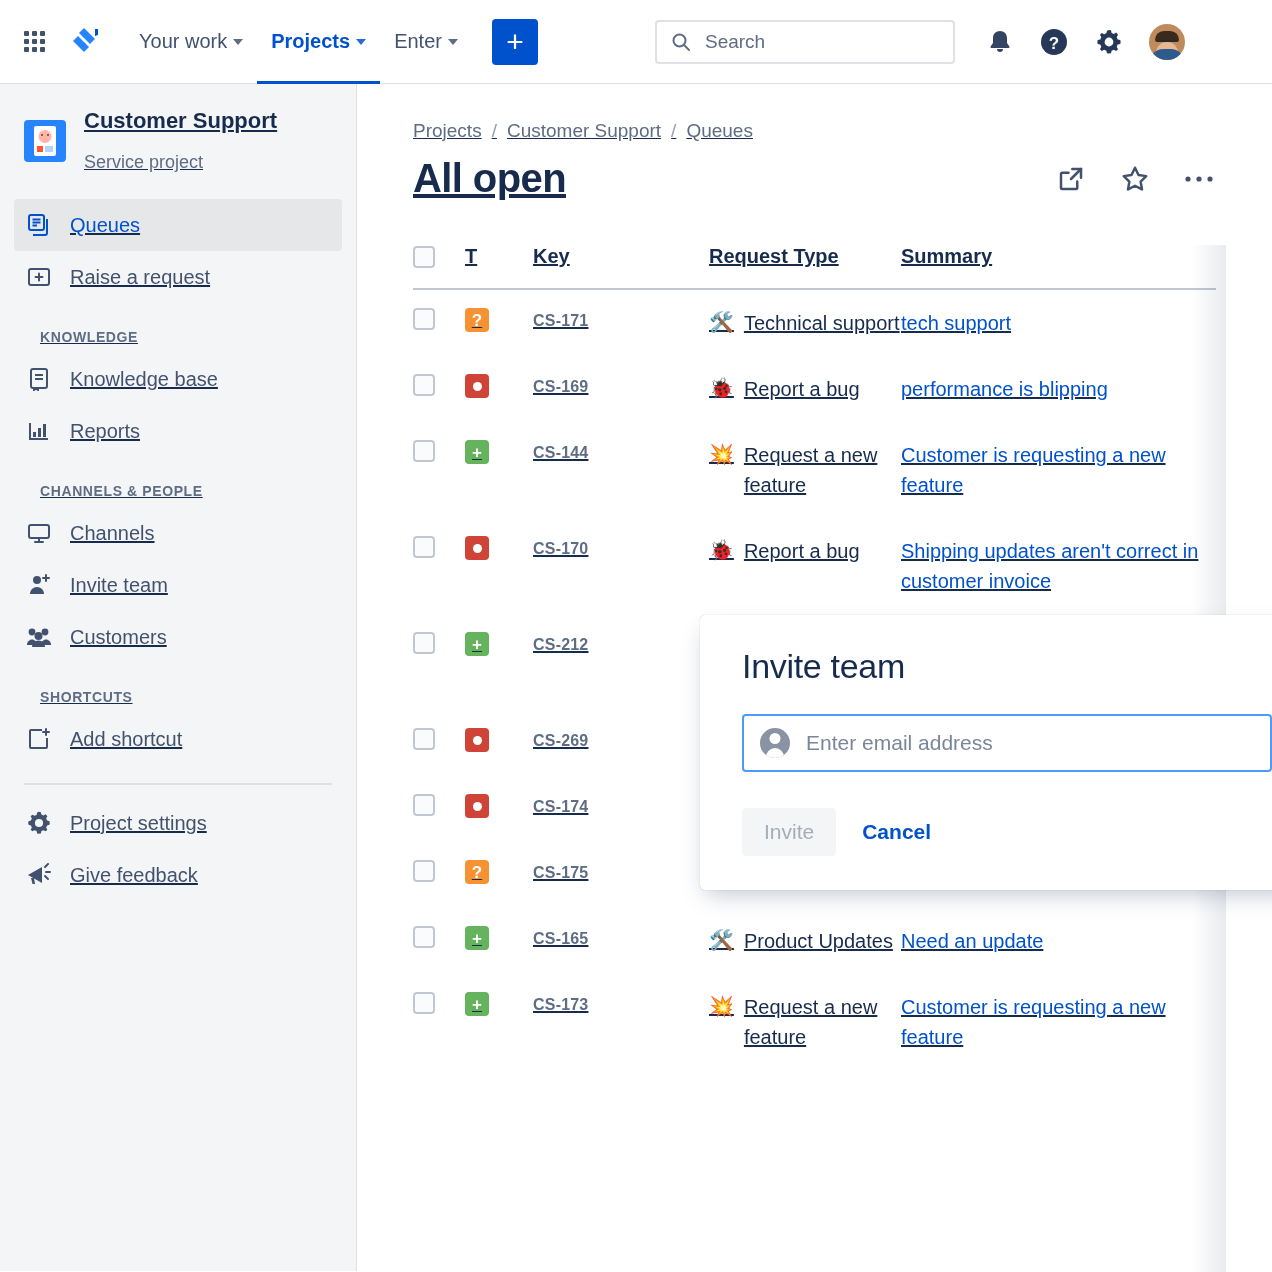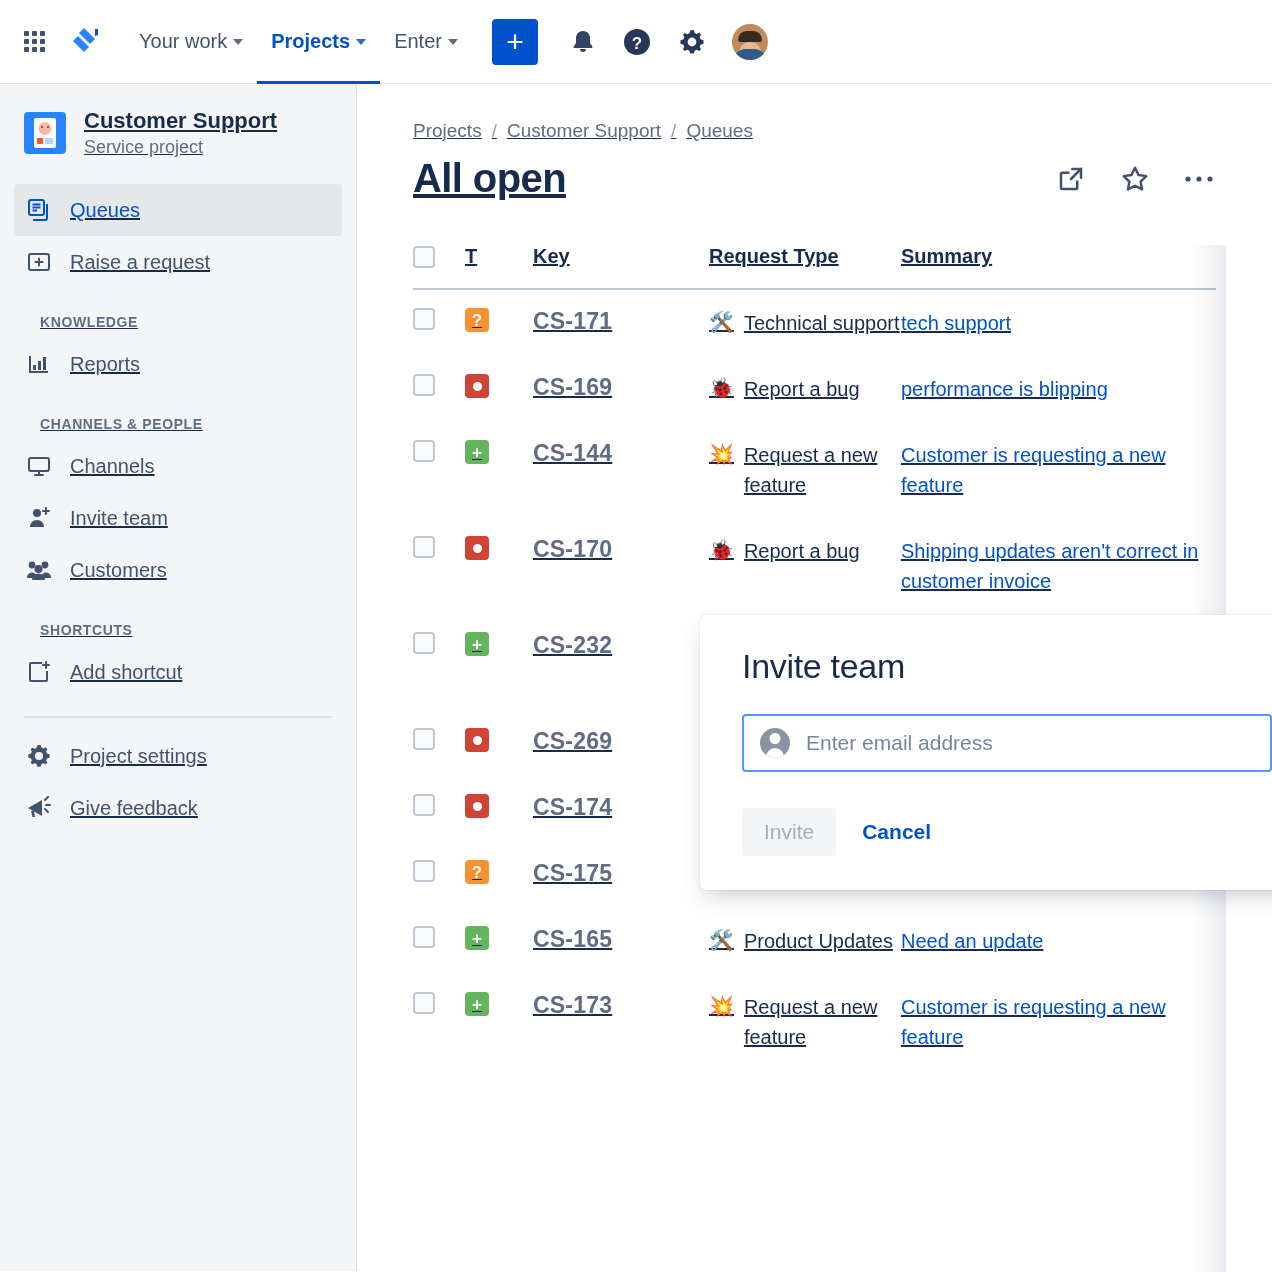--- a/index.html
+++ b/index.html
@@ -78,21 +78,21 @@
   .proj-avatar {
     width: 42px; height: 42px; border-radius: 4px; background: #2684FF;
     flex: none; position: relative; display:flex; align-items:center; justify-content:center;
   }
   .proj-avatar .card { width: 22px; height: 30px; background: #fff; border-radius: 2px; position: relative; }
   .proj-avatar .head { position:absolute; left:50%; top:4px; transform:translateX(-50%); width: 13px; height: 13px; border-radius:50%; background:#FFB5A7; }
   .proj-avatar .eye { position:absolute; top:8px; width:2px;height:2px;background:#5E4534;border-radius:50%; }
   .proj-avatar .b1 { position:absolute; left:3px; bottom:4px; width:6px;height:6px;background:#FF5630; }
   .proj-avatar .b2 { position:absolute; left:11px; bottom:4px; width:8px;height:6px;background:#B3D4FF; }
   .proj-title { font-size: 22px; font-weight: 700; color: #172B4D; line-height: 1.2; }
-  .proj-sub { font-size: 18px; color: #5E6C84; margin-top: 3px; }
+  .proj-sub { font-size: 18px; color: #5E6C84; margin-top: 18px; }
 
   .nav-list { padding: 0 14px; }
   .side-item {
     display: flex; align-items: center; gap: 18px;
     height: 52px; padding: 0 12px; border-radius: 4px;
     font-size: 20px; color: #42526E; cursor: pointer;
   }
   .side-item.selected { background: #E6E7E9; color: #0052CC; font-weight: 500; }
   .side-item .si-ico { width: 26px; height: 26px; flex: none; display: flex; align-items: center; justify-content: center; }
   .section-label {
@@ -121,21 +121,21 @@
   .qtable td { padding: 18px 0 18px 0; vertical-align: top; font-size: 20px; }
   .col-chk { width: 52px; }
   .col-t { width: 68px; }
   .col-key { width: 176px; }
   .col-type { width: 192px; }
   .col-sum { width: auto; }
   .chk {
     width: 22px; height: 22px; border: 2px solid #C1C7D0; border-radius: 4px;
     background: #FAFBFC; cursor: pointer; display: block;
   }
-  .tkey { color: #5E6C84; font-weight: 600; font-size: 23px; letter-spacing: .2px; }
+  .tkey { color: #5E6C84; font-weight: 600; font-size: 16px; letter-spacing: .2px; }
   .tsum { color: #0052CC; cursor: pointer; line-height: 1.5; }
   .ttype { display: flex; gap: 10px; line-height: 1.5; color:#172B4D; }
   .ttype .emo { font-size: 20px; line-height: 1.4; flex: none; }
   .tico {
     width: 24px; height: 24px; border-radius: 4px; display: flex;
     align-items: center; justify-content: center; color: #fff;
     font-size: 17px; font-weight: 700; line-height: 1;
   }
   .tico.question { background: #F79232; }
   .tico.bug { background: #D04437; }
@@ -209,20 +209,29 @@
       <span class="caret"></span>
     </div>
     <div class="nav-item">
       <span>Enter</span>
       <span class="caret"></span>
     </div>
   </div>
 
   <button class="create-btn">+</button>
 
+  <div class="search-wrap">
+    <span class="search-icon-pos">
+      <svg width="20" height="20" viewBox="0 0 20 20" fill="none" stroke="#5E6C84" stroke-width="2">
+        <circle cx="8.5" cy="8.5" r="6"></circle>
+          <line x1="13" y1="13" x2="18" y2="18" stroke-linecap="round"></line>
+      </svg>
+    </span>
+    <input class="search-box" type="text" placeholder="Search" style="">
+  </div>
 
   <div class="nav-right">
     <span class="icon-btn">
       <svg width="26" height="28" viewBox="0 0 26 28">
         <path d="M13 3c-4.2 0-7 3-7 7v5l-2.4 3.6c-.4.6 0 1.4.8 1.4h17.2c.8 0 1.2-.8.8-1.4L20 15v-5c0-4-2.8-7-7-7z" fill="#344563"></path>
         <path d="M10 21a3 3 0 006 0z" fill="#344563"></path>
       </svg>
     </span>
     <span class="icon-btn">
       <svg width="30" height="30" viewBox="0 0 30 30">
@@ -287,20 +296,31 @@
             <line x1="12" y1="8.5" x2="12" y2="15.5" stroke-linecap="round"></line>
             <line x1="8.5" y1="12" x2="15.5" y2="12" stroke-linecap="round"></line>
           </svg>
         </span>
         <span>Raise a request</span>
       </div>
 
       <div class="section-label">KNOWLEDGE</div>
       <div class="side-item">
         <span class="si-ico">
+          <svg width="24" height="24" viewBox="0 0 24 24" fill="none" stroke="#42526E" stroke-width="2">
+            <rect x="4" y="2" width="16" height="19" rx="2"></rect>
+            <line x1="8" y1="8" x2="16" y2="8"></line>
+              <line x1="8" y1="12" x2="16" y2="12"></line>
+            <path d="M7 21v2l2-1.5 2 1.5v-2"></path>
+          </svg>
+        </span>
+        <span>Knowledge base</span>
+      </div>
+      <div class="side-item">
+        <span class="si-ico">
           <svg width="24" height="24" viewBox="0 0 24 24">
             <path d="M3 4v16h18" fill="none" stroke="#42526E" stroke-width="2"></path>
             <rect x="6" y="13" width="3" height="5" fill="#42526E"></rect>
             <rect x="11" y="9" width="3" height="9" fill="#42526E"></rect>
             <rect x="16" y="5" width="3" height="13" fill="#42526E"></rect>
           </svg>
         </span>
         <span>Reports</span>
       </div>
 
@@ -508,21 +528,21 @@
                 </td>
                 <td><span class="tsum">Shipping updates aren't correct in customer invoice</span></td>
               </tr>
               <tr>
                 <td>
                   <span class="chk"></span>
                 </td>
                 <td>
                   <span class="tico feature">+</span>
                 </td>
-                <td><span class="tkey">CS-232</span></td>
+                <td><span class="tkey">CS-212</span></td>
                 <td>
                   <span class="ttype">
                     <span class="emo">💥</span>
                     <span>Request a new feature</span>
                   </span>
                 </td>
                 <td><span class="tsum">Customer is requesting a new feature</span></td>
               </tr>
               <tr>
                 <td>

